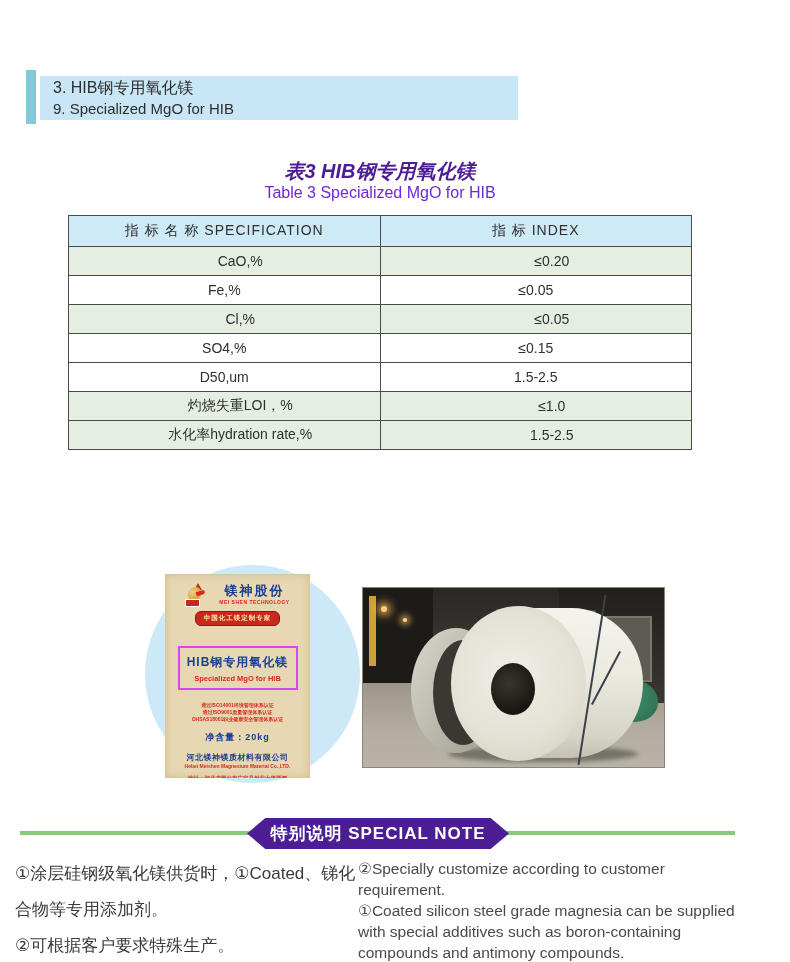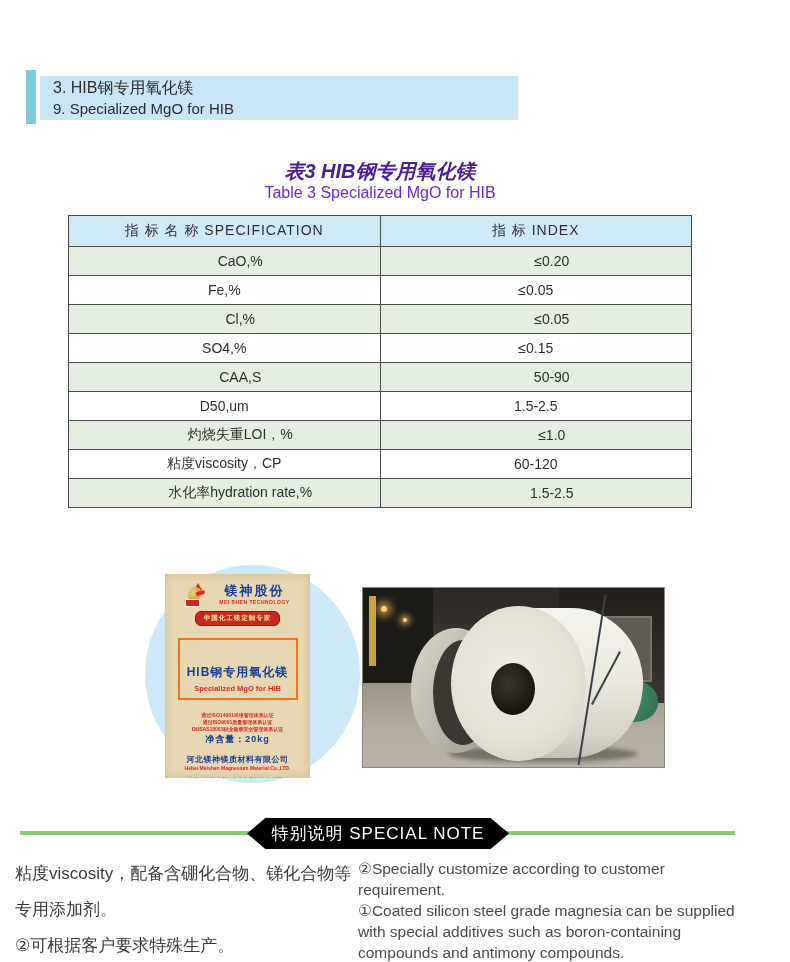--- a/index.html
+++ b/index.html
@@ -39,26 +39,26 @@
   .rooster .comb{position:absolute;left:9px;top:0;width:0;height:0;border-left:4px solid transparent;
                  border-right:4px solid transparent;border-bottom:7px solid #d42b1d;}
   .rooster .wing{position:absolute;left:11px;top:8px;width:9px;height:4px;background:#d42b1d;
                  border-radius:0 4px 4px 0;transform:rotate(-18deg);}
   .rooster .badge{position:absolute;left:0px;top:16px;width:13px;height:6px;background:#c8281e;
                   border:0.5px solid #fff;}
   .bag .brand-zh{font-size:13px;font-weight:bold;color:#1b3f93;letter-spacing:2px;}
   .bag .brand-en{font-size:5px;font-weight:bold;color:#d42b1d;letter-spacing:.5px;margin-top:-1px;}
   .bag .tagline{display:inline-block;margin-top:6px;background:#c8281e;color:#ffe9a0;font-size:6.5px;
                 font-weight:bold;padding:2px 8px;border-radius:6px;border:1px solid #8f1710;letter-spacing:1px;}
-  .bag .productbox{margin:12px auto 0 auto;width:112px;border:2px solid #f97316;background:transparent;
-                   padding:24px 2px 5px 2px;box-shadow:0 0 0 1px #e7d7b2 inset;}
+  .bag .productbox{margin:20px auto 0 auto;width:112px;border:2px solid #d946ef;background:transparent;
+                   padding:6px 2px 5px 2px;box-shadow:0 0 0 1px #e7d7b2 inset;}
   .bag .prod-zh{font-size:12px;font-weight:bold;color:#1b3f93;letter-spacing:1px;}
   .bag .prod-en{font-size:7.5px;font-weight:bold;color:#d42b1d;margin-top:3px;}
   .bag .certs{margin-top:12px;color:#d42b1d;font-size:5px;font-weight:bold;line-height:7px;}
-  .bag .net{font-size:9px;font-weight:bold;color:#1b3f93;letter-spacing:1px;}
+  .bag .net{margin-top:8px;font-size:9px;font-weight:bold;color:#1b3f93;letter-spacing:1px;}
   .bag .company-zh{margin-top:8px;font-size:8px;font-weight:bold;color:#1b3f93;letter-spacing:.5px;}
   .bag .company-en{font-size:5px;font-weight:bold;color:#d42b1d;}
   .bag .addr{margin-top:6px;font-size:5.5px;color:#d42b1d;font-weight:bold;}
   .bag .tel{font-size:6px;color:#d42b1d;font-weight:bold;text-align:left;padding-left:12px;}
 
   
   .photo{position:absolute;left:362px;top:27px;width:303px;height:181px;overflow:hidden;
          background:linear-gradient(180deg,#2a2724 0%,#393531 30%,#6d685e 36%,#9d9889 55%,#b3aea1 80%,#b8b3a6 100%);
          border:1px solid #8c8676;box-sizing:border-box;}
   .photo .wall-right{position:absolute;right:0;top:0;width:105px;height:115px;
@@ -87,24 +87,24 @@
          background:radial-gradient(circle at 45% 45%,#f0eee6 0%,#e4e1d6 55%,#cfccbe 100%);}
   .photo .coil-core{position:absolute;left:128px;top:75px;width:44px;height:52px;border-radius:50%;
          background:radial-gradient(circle at 40% 40%,#3a352e,#191611 70%);}
   .photo .strap{position:absolute;left:228px;top:6px;width:2px;height:172px;background:#39414b;
          transform:rotate(9deg);}
   .photo .strap2{position:absolute;left:242px;top:60px;width:2px;height:60px;background:#39414b;
          transform:rotate(28deg);}
 
   
   .note-line{position:absolute;left:20px;top:831px;width:715px;height:4px;background:#8cc97a;}
-  .note-hex{position:absolute;left:247px;top:818px;width:262px;height:31px;background:#000000;
+  .note-hex{position:absolute;left:247px;top:818px;width:262px;height:31px;background:#4c1d95;
             clip-path:polygon(0 50%,7% 0,93% 0,100% 50%,93% 100%,7% 100%);
             display:flex;align-items:center;justify-content:center;color:#ffffff;
-            font-size:17px;letter-spacing:1px;}
+            font-size:17px;letter-spacing:1px;font-weight:bold;}
 
   
   .note-zh{position:absolute;left:15px;top:856px;width:342px;font-size:17px;color:#3a3a3a;line-height:36px;}
   .note-zh p{margin:0;}
   .note-en{position:absolute;left:358px;top:858px;width:392px;font-size:15.5px;color:#4a4a4a;line-height:21px;}
   .note-en p{margin:0;}
 </style>
 </head>
 <body>
 
@@ -139,35 +139,27 @@
           <td>≤0.05</td>
         </tr>
         <tr class="green">
           <td>Cl,%</td>
           <td>≤0.05</td>
         </tr>
         <tr>
           <td>SO4,%</td>
           <td>≤0.15</td>
         </tr>
-        <tr class="green">
-          <td>CAA,S</td>
-          <td>50-90</td>
-        </tr>
         <tr>
           <td>D50,um</td>
           <td>1.5-2.5</td>
         </tr>
         <tr class="green">
           <td>灼烧失重LOI，%</td>
           <td>≤1.0</td>
-        </tr>
-        <tr>
-          <td>粘度viscosity，CP</td>
-          <td>60-120</td>
         </tr>
         <tr class="green">
           <td>水化率hydration rate,%</td>
           <td>1.5-2.5</td>
         </tr>
       </tbody>
   </table>
 
   <div class="img-row">
     <div class="blue-circle"></div>
@@ -219,21 +211,21 @@
       <div class="coil-core"></div>
       <div class="strap"></div>
       <div class="strap2"></div>
     </div>
   </div>
 
   <div class="note-line"></div>
   <div class="note-hex">特别说明  SPECIAL NOTE</div>
 
   <div class="note-zh">
-    <p>粘度viscosity，配备含硼化合物、锑化合物等专用添加剂。</p>
+    <p>①涂层硅钢级氧化镁供货时，①Coated、锑化合物等专用添加剂。</p>
     <p>②可根据客户要求特殊生产。</p>
   </div>
   <div class="note-en">
     <p>②Specially customize according to customer requirement.</p>
     <p>①Coated silicon steel grade magnesia can be supplied with special additives such as boron-containing compounds and antimony compounds.</p>
   </div>
 
 </div>
 
 </body></html>

